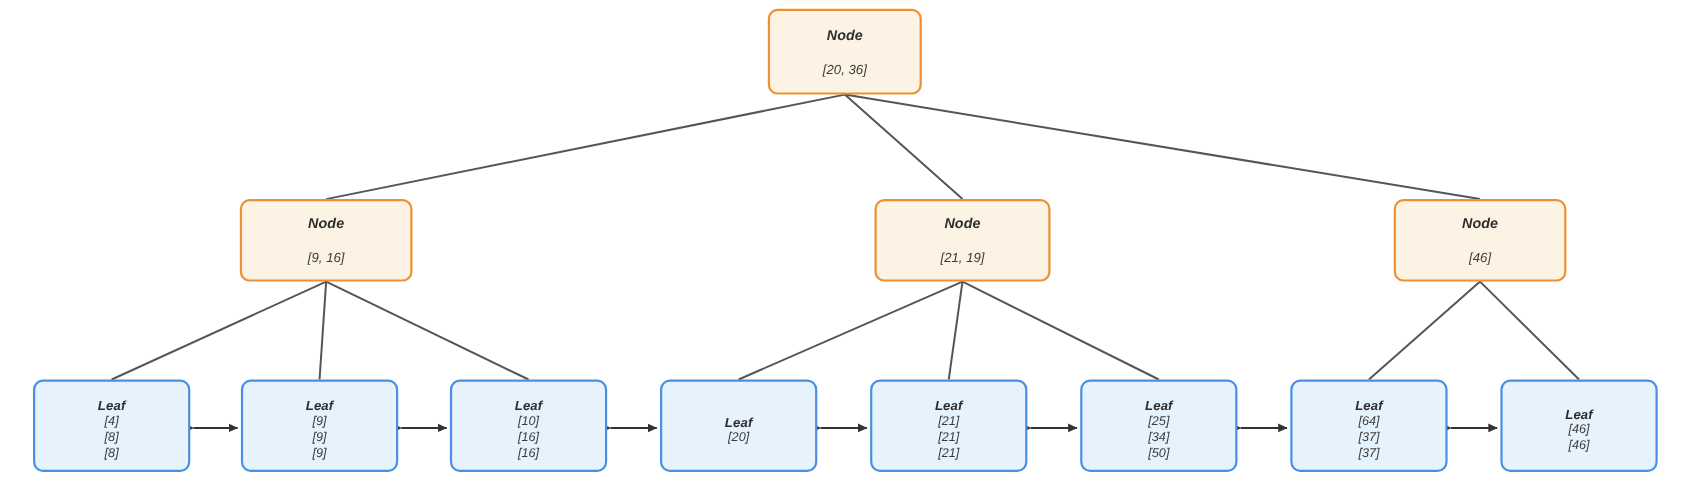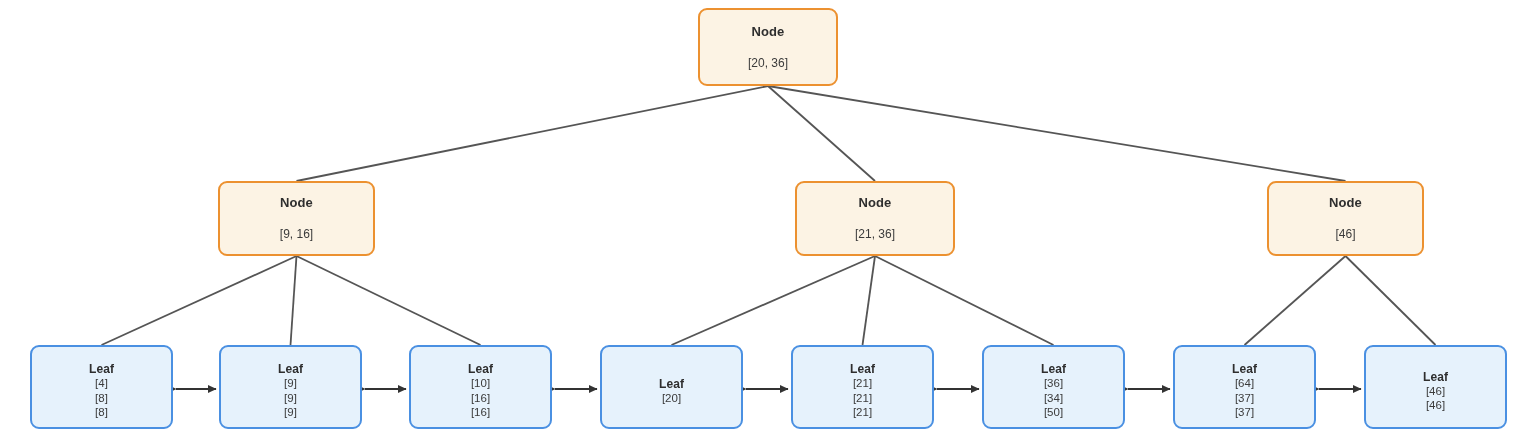--- a/index.html
+++ b/index.html
@@ -10,20 +10,21 @@
   body {
     font-family: "Liberation Sans", sans-serif;
     -webkit-font-smoothing: antialiased;
   }
   #canvas {
     position: relative;
     width: 1536px;
     height: 441px;
     background: #ffffff;
     overflow: hidden;
+    font-style: italic;
   }
   #edge-layer {
     position: absolute;
     left: 0;
     top: 0;
     width: 1536px;
     height: 441px;
     pointer-events: none;
   }
   .tree-node {
@@ -117,21 +118,21 @@
       <div class="tree-node internal" style="left: 698px; top: 8px; width: 140px; height: 78px;">
         <div class="node-title">Node</div>
         <div class="node-keys">[20, 36]</div>
       </div>
       <div class="tree-node internal" style="left: 218px; top: 181px; width: 157px; height: 75px;">
         <div class="node-title">Node</div>
         <div class="node-keys">[9, 16]</div>
       </div>
       <div class="tree-node internal" style="left: 795px; top: 181px; width: 160px; height: 75px;">
         <div class="node-title">Node</div>
-        <div class="node-keys">[21, 36]</div>
+        <div class="node-keys">[21, 19]</div>
       </div>
       <div class="tree-node internal" style="left: 1267px; top: 181px; width: 157px; height: 75px;">
         <div class="node-title">Node</div>
         <div class="node-keys">[46]</div>
       </div>
       <div class="tree-node leaf" style="left: 30px; top: 345px; width: 143px; height: 84px;">
         <div class="leaf-inner">
           <div class="node-title">Leaf</div>
           <div class="key-line">[4]</div>
           <div class="key-line">[8]</div>
@@ -164,21 +165,21 @@
         <div class="leaf-inner">
           <div class="node-title">Leaf</div>
           <div class="key-line">[21]</div>
           <div class="key-line">[21]</div>
           <div class="key-line">[21]</div>
         </div>
       </div>
       <div class="tree-node leaf" style="left: 982px; top: 345px; width: 143px; height: 84px;">
         <div class="leaf-inner">
           <div class="node-title">Leaf</div>
-          <div class="key-line">[36]</div>
+          <div class="key-line">[25]</div>
           <div class="key-line">[34]</div>
           <div class="key-line">[50]</div>
         </div>
       </div>
       <div class="tree-node leaf" style="left: 1173px; top: 345px; width: 143px; height: 84px;">
         <div class="leaf-inner">
           <div class="node-title">Leaf</div>
           <div class="key-line">[64]</div>
           <div class="key-line">[37]</div>
           <div class="key-line">[37]</div>

